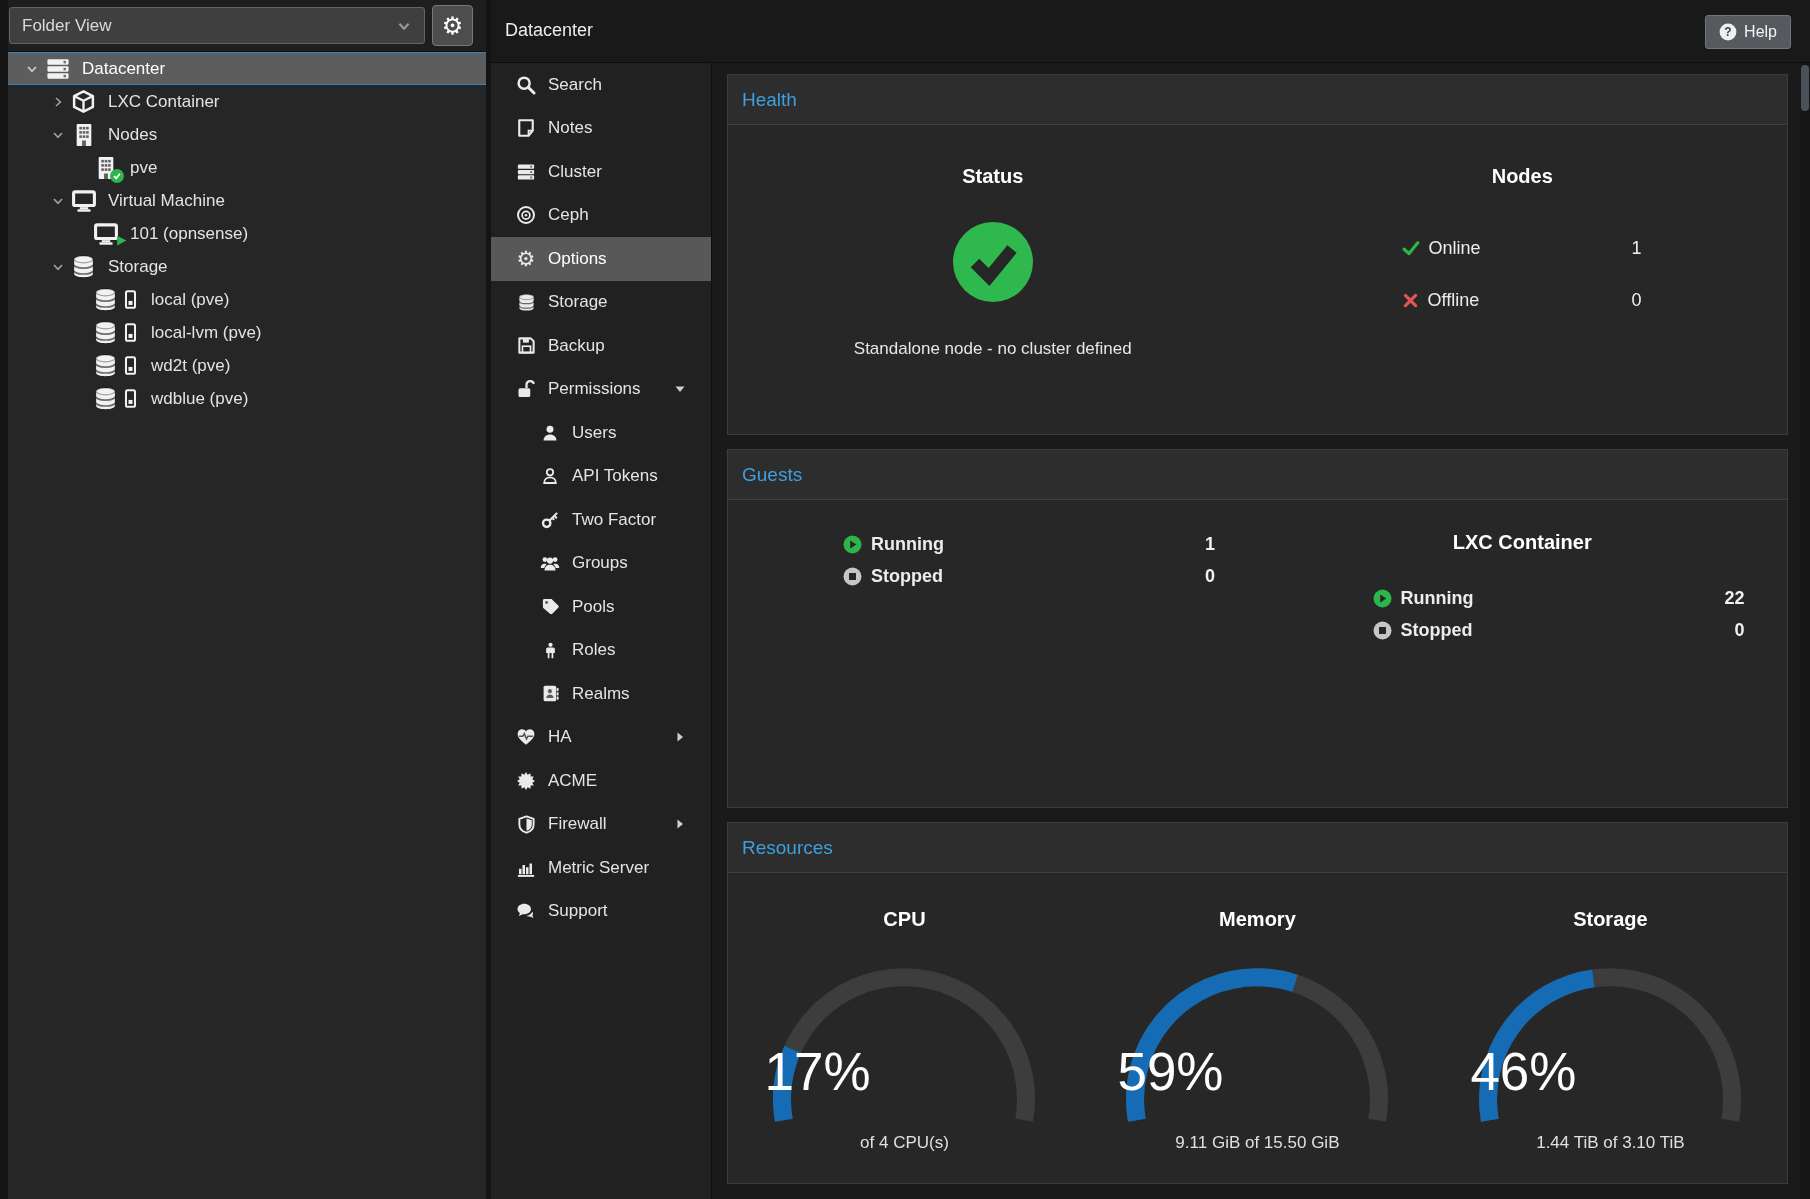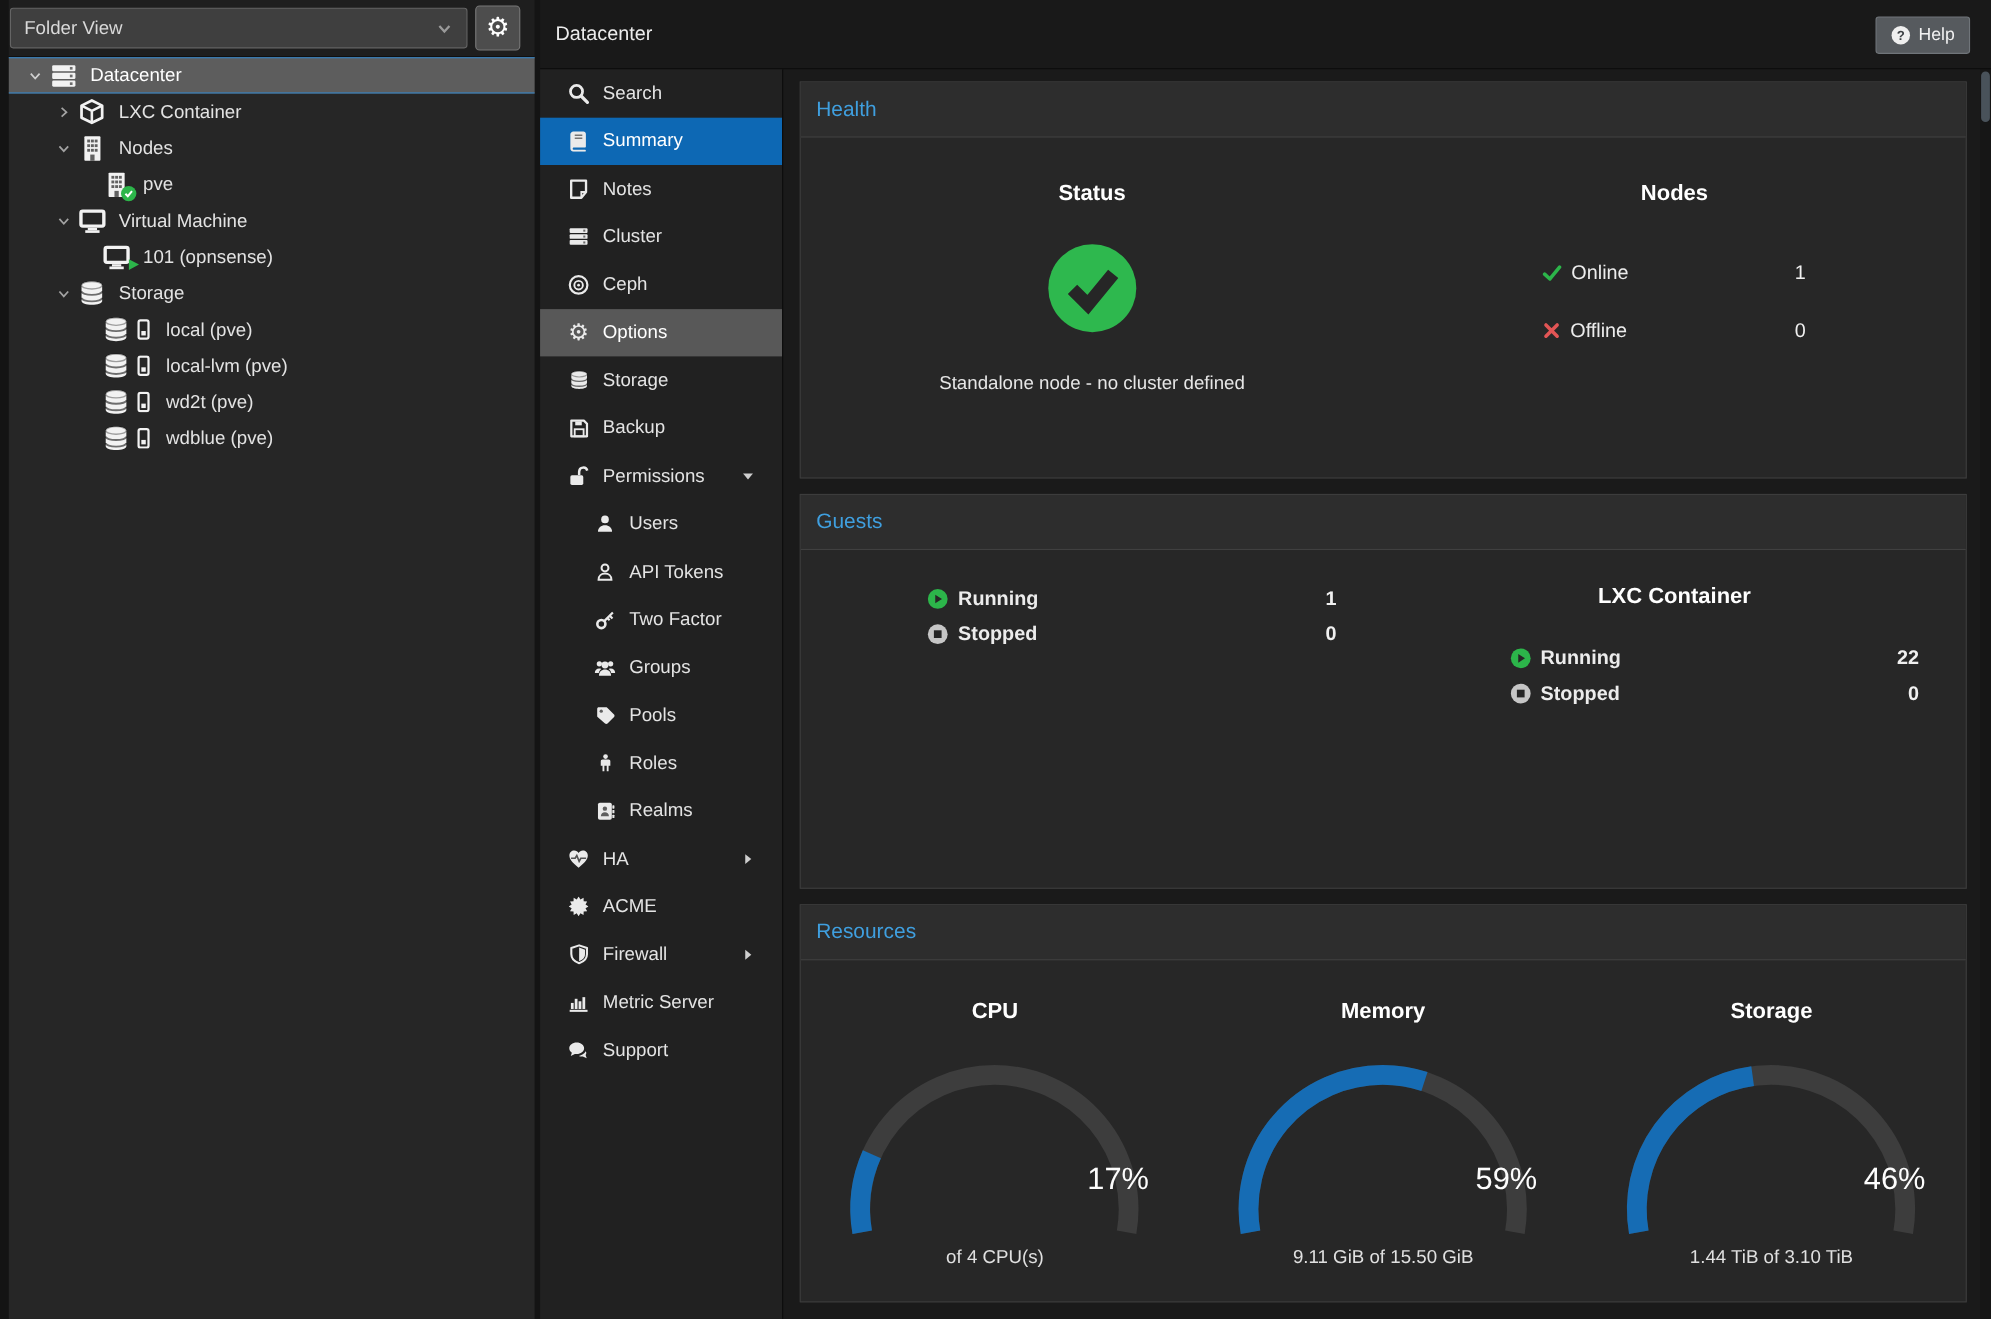--- a/index.html
+++ b/index.html
@@ -65,21 +65,21 @@
   .node-row .ric { margin-right:9px; }
   .rval { margin-left:auto; color:#f0f0f0; }
   .guest-heading { margin-top:31px; text-align:center; font-size:20px; font-weight:bold; color:#fff; }
   .guest-rows { margin-left:115px; margin-top:28px; width:372px; }
   .guest-row { height:32px; display:flex; align-items:center; font-size:18px; color:#ececec;font-weight:bold; }
   .guest-row .ric { margin-right:9px; }
   .res-heading { margin-top:35px; text-align:center; font-size:20px; font-weight:bold; color:#fff; }
   .gauge { position:relative; width:280px; margin:18px auto 0; }
   .gauge .track { fill:none; stroke:#3d3d3d; stroke-width:18; }
   .gauge .gfill { fill:none; stroke:#166cb4; stroke-width:18; }
-  .pct { position:absolute; top:100px; left:0; width:100%; text-align:right; font-size:28px; line-height:46px; color:#fdfdfd; }
+  .pct { position:absolute; top:100px; left:0; width:100%; text-align:left; font-size:53px; line-height:46px; color:#fdfdfd; }
   .gdetail { margin-top:-6px; text-align:center; font-size:17px; color:#e0e0e0; }
 
   .scrollbar { position:absolute; right:0; top:63px; width:10px; bottom:0; background:#161616; }
   .scroll-thumb { position:absolute; top:2px; left:1px; width:8px; height:46px; background:#49525a; border-radius:4px; cursor:pointer; }
 </style>
 </head>
 <body>
 
 <div class="left">
   <div class="left-toolbar">
@@ -321,29 +321,20 @@
   <div class="menu-row">
     <span class="mi">
         <svg width="20" height="20" viewBox="0 0 16 16">
           <circle cx="6.5" cy="6.5" r="4.4" fill="none" stroke="currentColor" stroke-width="2"></circle>
           <line x1="10" y1="10" x2="14.4" y2="14.4" stroke="currentColor" stroke-width="2.4" stroke-linecap="round"></line>
         </svg>
       </span>
     <span class="ml">Search</span>
   </div>
 
-  <div class="menu-row selected">
-    <span class="mi">
-        <svg width="20" height="20" viewBox="0 0 16 16">
-          <path d="M3.2 1.3 h8.3 c1 0 1.8.8 1.8 1.8 v9 c0 .5-.3.8-.8.8 H4.6 c-.5 0-.9.3-.9.8 s.4.8.9.8 h7.9 c.4 0 .8.3.8.7 0 .4-.3.7-.8.7 H4.4 c-1.3 0-2.4-1-2.4-2.3 V3.5 c0-1.2 1-2.2 2.2-2.2 z" fill="currentColor"></path>
-          <path d="M5.2 4 h5.5 M5.2 6.2 h5.5" stroke="rgba(0,0,0,.5)" stroke-width="1.1"></path>
-        </svg>
-      </span>
-    <span class="ml">Summary</span>
-  </div>
 
   <div class="menu-row">
     <span class="mi">
         <svg width="20" height="20" viewBox="0 0 16 16">
           <path d="M2.6 1.8 h10.8 v8.2 l-3.4 4.2 H2.6 z" fill="none" stroke="currentColor" stroke-width="1.7" stroke-linejoin="round"></path>
           <path d="M13.2 10 H10 v4" fill="none" stroke="currentColor" stroke-width="1.4"></path>
         </svg>
       </span>
     <span class="ml">Notes</span>
   </div>

